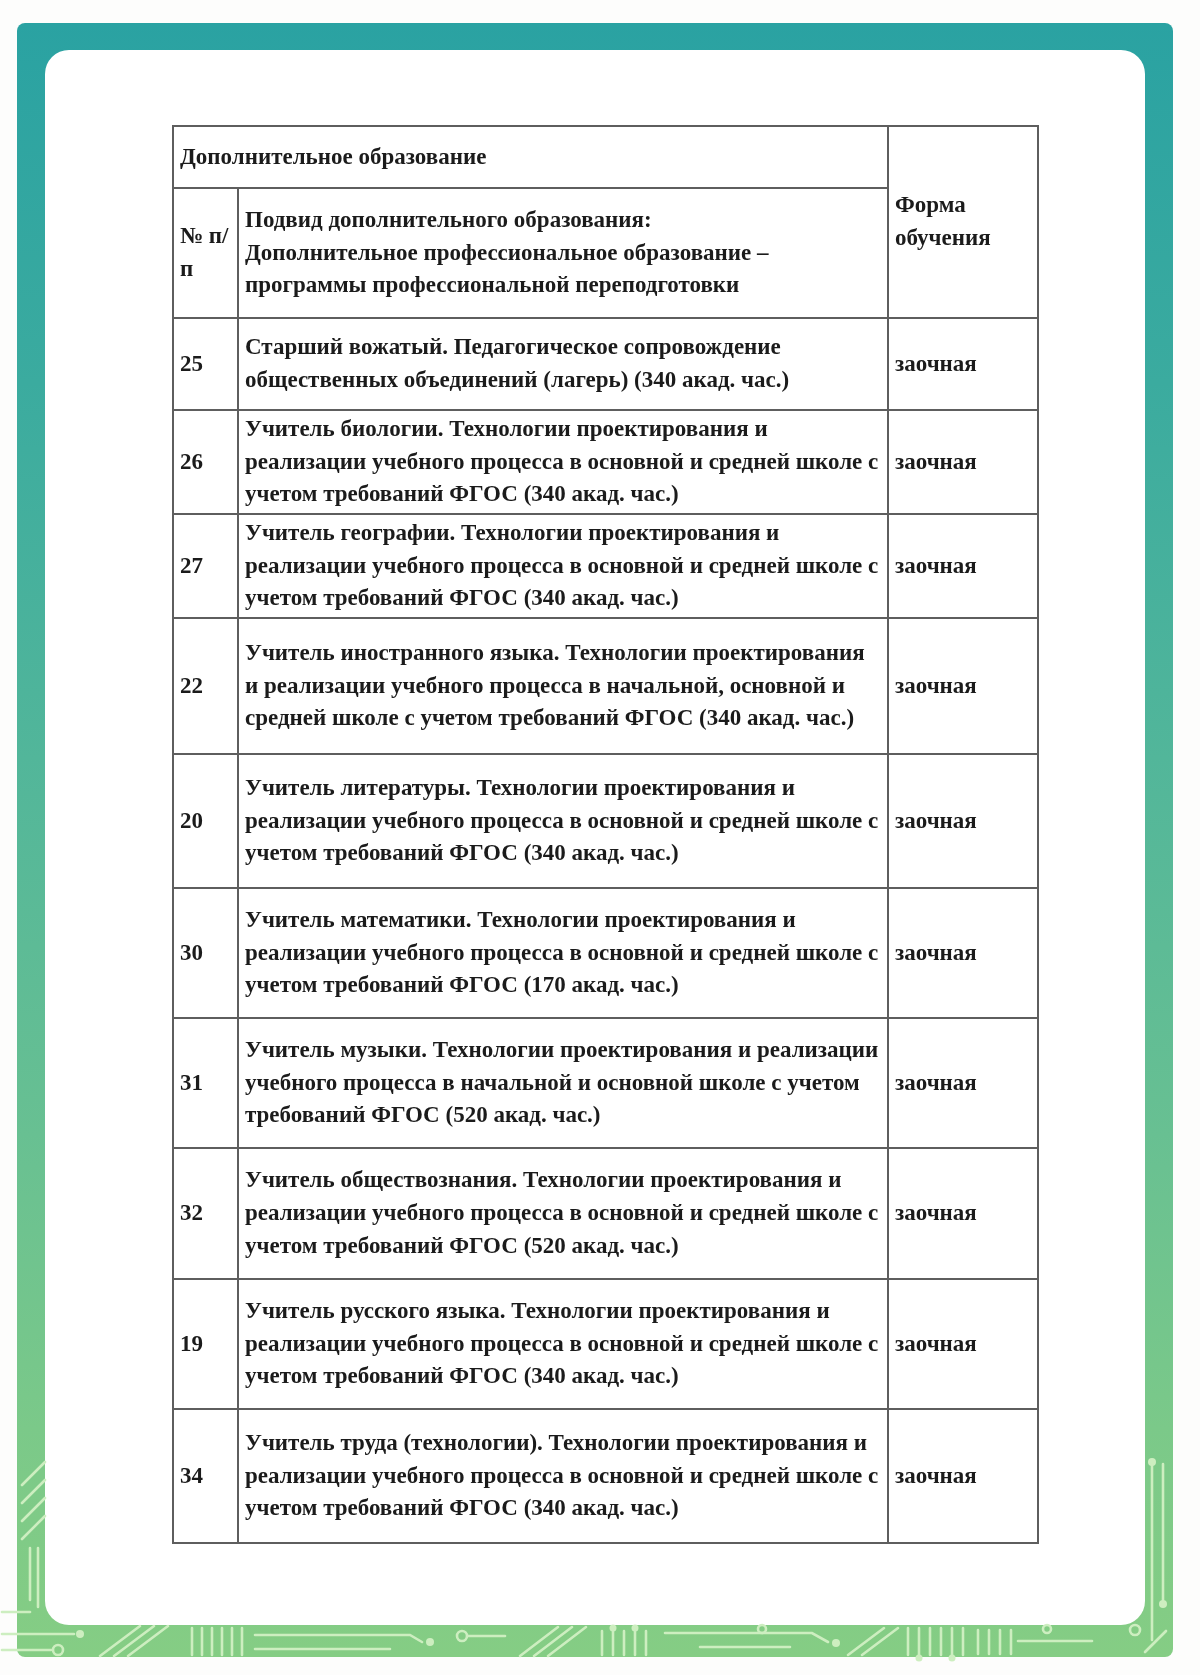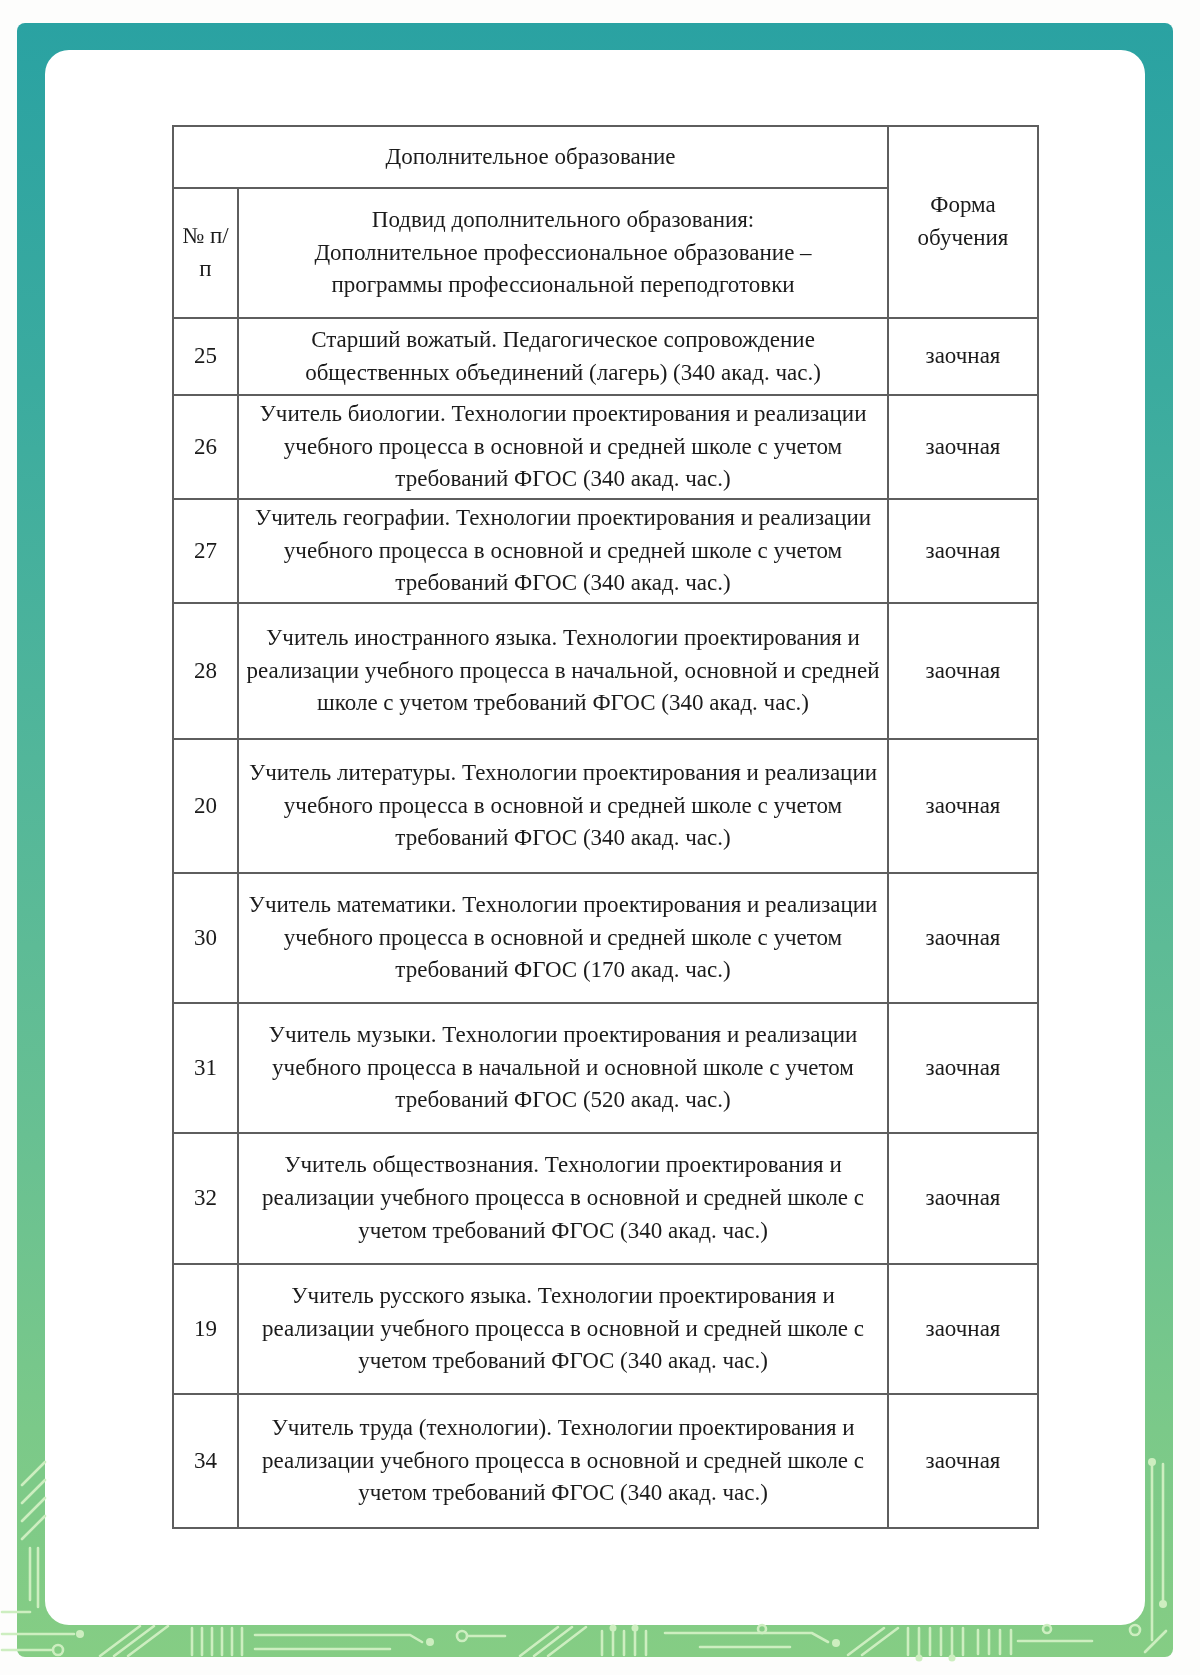--- a/index.html
+++ b/index.html
@@ -29,34 +29,34 @@
   }
 
   
   table.programs{
     position:absolute;left:172px;top:125px;width:865px;
     border-collapse:collapse;table-layout:fixed;
     color:#1b1b1b;
   }
   table.programs th, table.programs td{
     border:2px solid #5e5e5e;
-    font-weight:400;
-    text-align:center;vertical-align:middle;
+    font-weight:700;
+    text-align:left;vertical-align:middle;
     font-size:23px;line-height:1.42;
     padding:2px 6px;
     overflow:hidden;
   }
   thead tr.h1{height:62px;}
   thead tr.h2{height:130px;}
   td.c-num{width:65px;}
   td.c-prog{width:650px;padding:2px 44px;}
   td.c-form{width:150px;}
   th.h-prog{white-space:pre-line;padding:2px 10px;}
   th.h-form{padding:2px 14px;}
-  tbody tr:nth-child(1){height:77px;}
+  tbody tr:nth-child(1){height:92px;}
   tbody tr:nth-child(2){height:103px;}
   tbody tr:nth-child(3){height:104px;}
   tbody tr:nth-child(4){height:136px;}
   tbody tr:nth-child(5){height:134px;}
   tbody tr:nth-child(6){height:130px;}
   tbody tr:nth-child(7){height:130px;}
   tbody tr:nth-child(8){height:131px;}
   tbody tr:nth-child(9){height:130px;}
   tbody tr:nth-child(10){height:134px;}
 </style>
@@ -144,42 +144,42 @@
         <td class="c-num">26</td>
         <td class="c-prog">Учитель биологии. Технологии проектирования и реализации учебного процесса в основной и средней школе с учетом требований ФГОС (340 акад. час.)</td>
         <td class="c-form">заочная</td>
       </tr>
       <tr>
         <td class="c-num">27</td>
         <td class="c-prog">Учитель географии. Технологии проектирования и реализации учебного процесса в основной и средней школе с учетом требований ФГОС (340 акад. час.)</td>
         <td class="c-form">заочная</td>
       </tr>
       <tr>
-        <td class="c-num">28</td>
+        <td class="c-num">22</td>
         <td class="c-prog">Учитель иностранного языка. Технологии проектирования и реализации учебного процесса в начальной, основной и средней школе с учетом требований ФГОС (340 акад. час.)</td>
         <td class="c-form">заочная</td>
       </tr>
       <tr>
         <td class="c-num">20</td>
         <td class="c-prog">Учитель литературы. Технологии проектирования и реализации учебного процесса в основной и средней школе с учетом требований ФГОС (340 акад. час.)</td>
         <td class="c-form">заочная</td>
       </tr>
       <tr>
         <td class="c-num">30</td>
         <td class="c-prog">Учитель математики. Технологии проектирования и реализации учебного процесса в основной и средней школе с учетом требований ФГОС (170 акад. час.)</td>
         <td class="c-form">заочная</td>
       </tr>
       <tr>
         <td class="c-num">31</td>
         <td class="c-prog">Учитель музыки. Технологии проектирования и реализации учебного процесса в начальной и основной школе с учетом требований ФГОС (520 акад. час.)</td>
         <td class="c-form">заочная</td>
       </tr>
       <tr>
         <td class="c-num">32</td>
-        <td class="c-prog">Учитель обществознания. Технологии проектирования и реализации учебного процесса в основной и средней школе с учетом требований ФГОС (340 акад. час.)</td>
+        <td class="c-prog">Учитель обществознания. Технологии проектирования и реализации учебного процесса в основной и средней школе с учетом требований ФГОС (520 акад. час.)</td>
         <td class="c-form">заочная</td>
       </tr>
       <tr>
         <td class="c-num">19</td>
         <td class="c-prog">Учитель русского языка. Технологии проектирования и реализации учебного процесса в основной и средней школе с учетом требований ФГОС (340 акад. час.)</td>
         <td class="c-form">заочная</td>
       </tr>
       <tr>
         <td class="c-num">34</td>
         <td class="c-prog">Учитель труда (технологии). Технологии проектирования и реализации учебного процесса в основной и средней школе с учетом требований ФГОС (340 акад. час.)</td>

